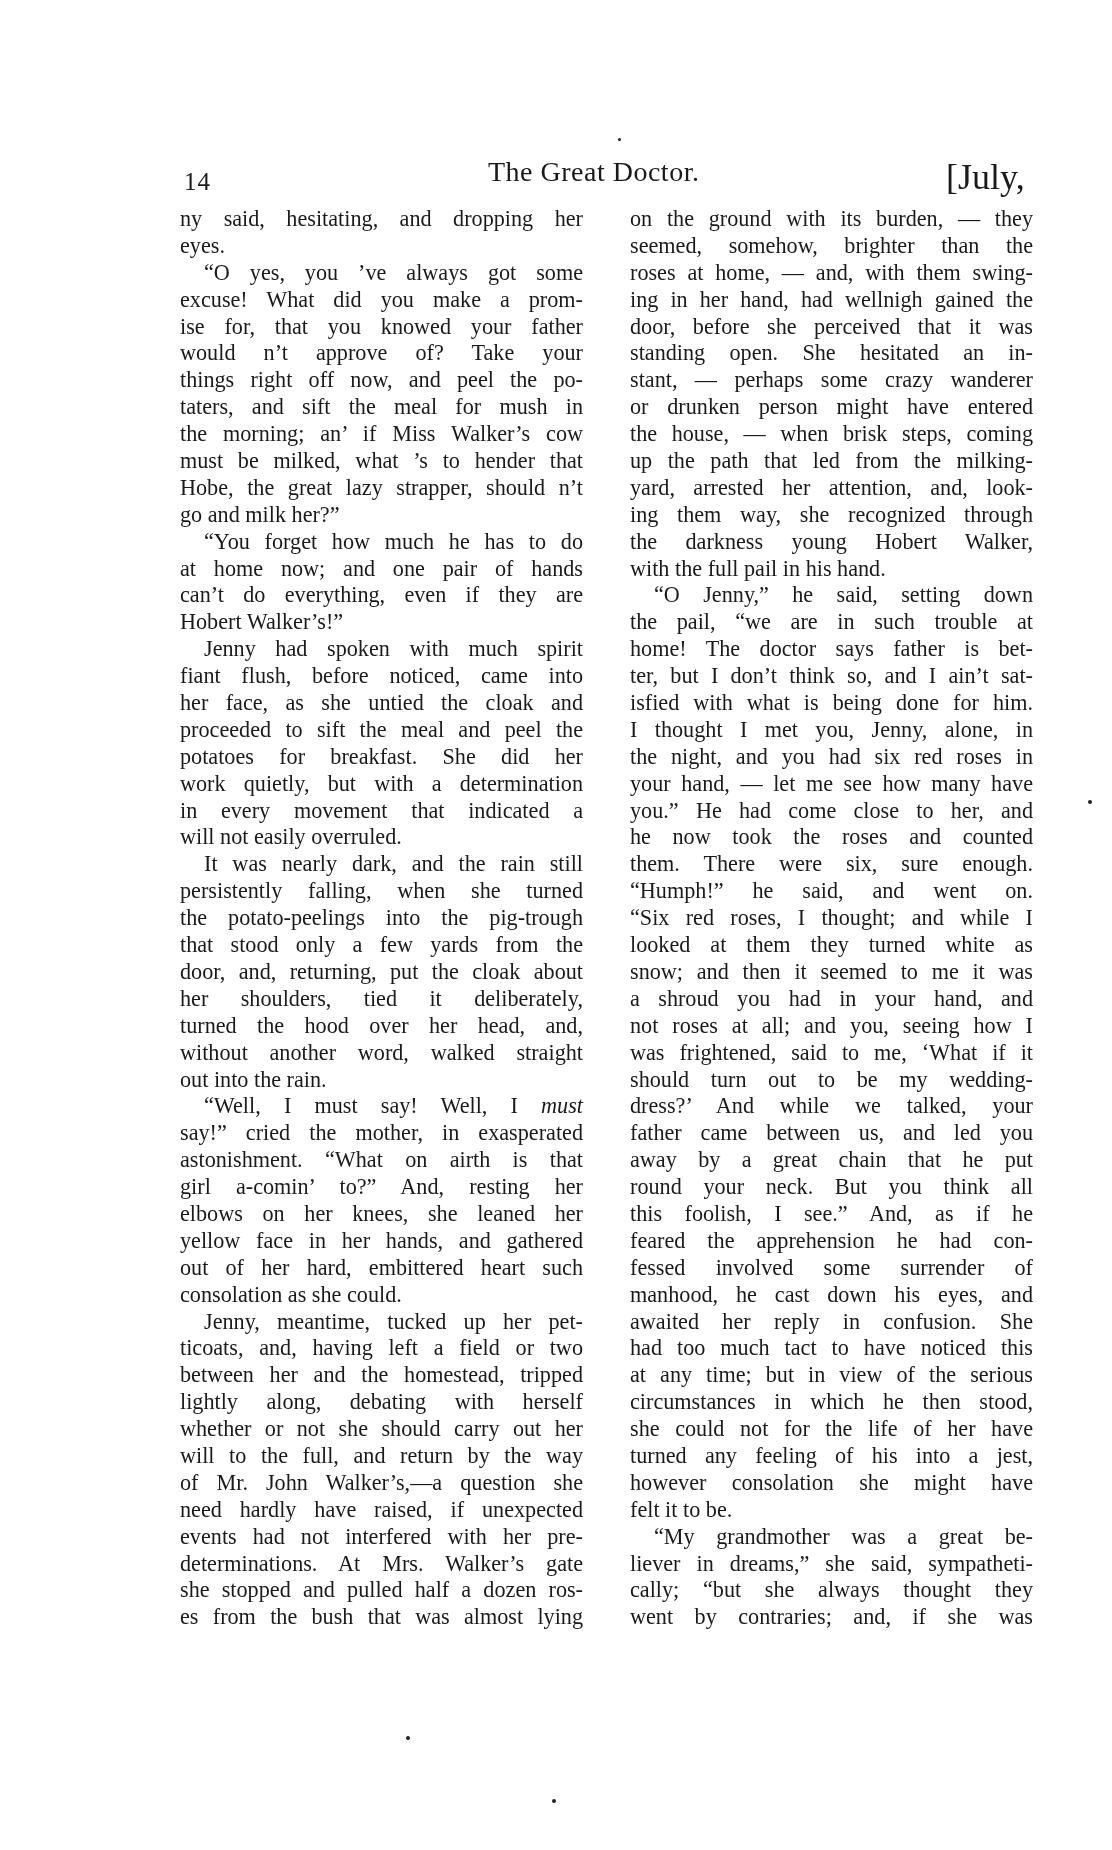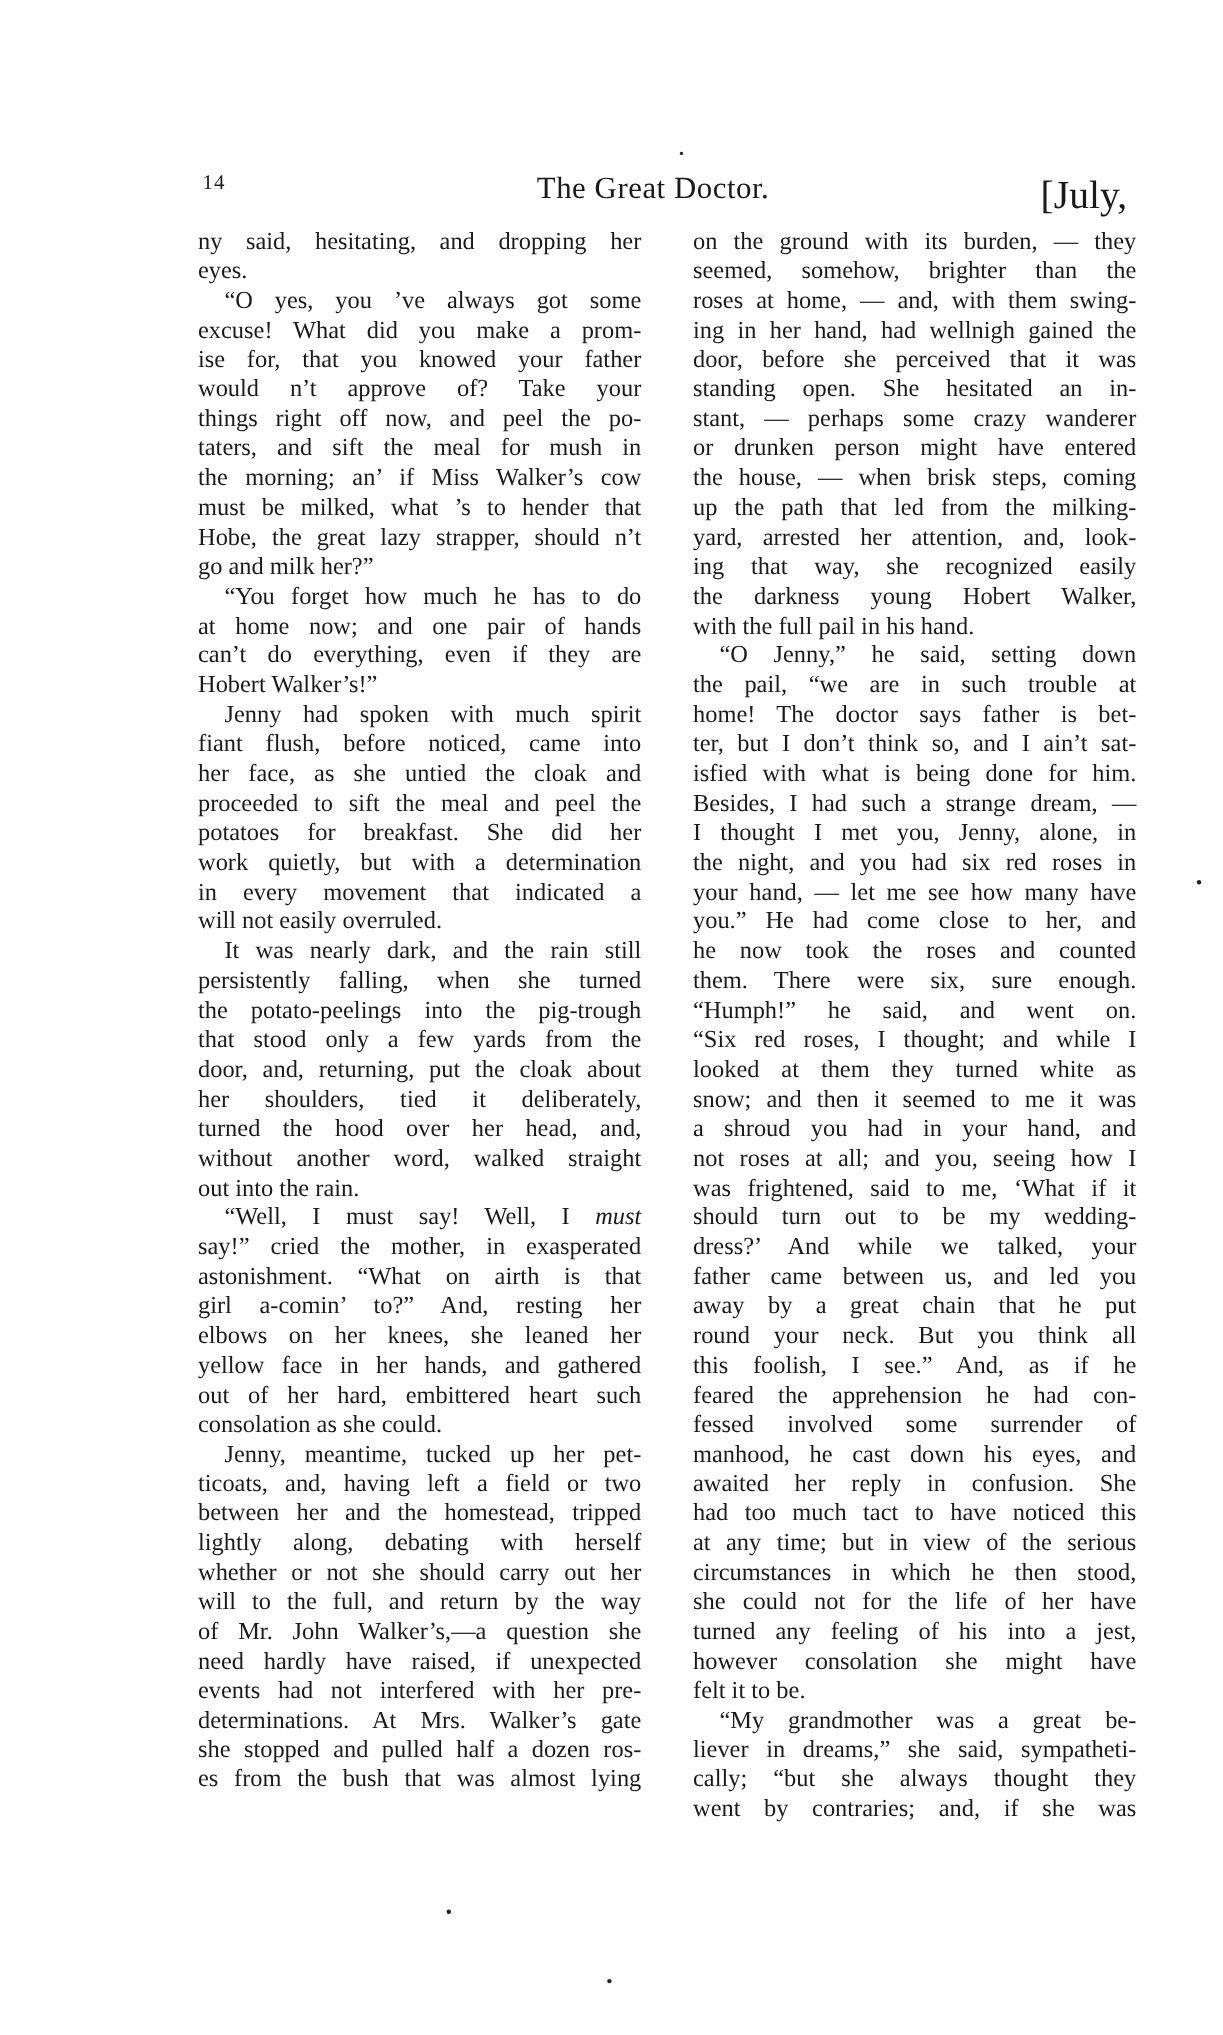--- a/index.html
+++ b/index.html
@@ -3,21 +3,21 @@
 <meta charset="utf-8">
 <style>
   html, body { margin: 0; padding: 0; background: #ffffff; }
   body {
     width: 1112px; height: 1850px; position: relative; overflow: hidden;
     font-family: "Liberation Serif", "DejaVu Serif", serif;
     color: #1a1a1a;
   }
   .page { position: absolute; left: 0; top: 0; width: 1112px; height: 1850px; }
   .running-head { position: absolute; top: 156px; left: 0; width: 1112px; height: 36px; }
-  .page-number { position: absolute; left: 184px; top: 0; font-size: 19px; letter-spacing: 1px; }
+  .page-number { position: absolute; left: 184px; top: 12px; font-size: 25px; letter-spacing: 1px; }
   .running-title { position: absolute; left: 488px; top: 0; font-size: 28px; letter-spacing: 0.5px; }
   .running-date { position: absolute; left: 946px; top: 0; font-size: 36px; }
   .column { position: absolute; top: 206px; width: 403px; }
   .col-left { left: 180px; }
   .col-right { left: 630px; }
   .line {
     display: block; height: 26.9px; line-height: 26.9px;
     font-size: 22.2px; white-space: nowrap;
     text-align: justify; text-align-last: justify;
     overflow: visible;
@@ -97,29 +97,28 @@
       <div class="line">seemed, somehow, brighter than the</div>
       <div class="line">roses at home, — and, with them swing-</div>
       <div class="line">ing in her hand, had wellnigh gained the</div>
       <div class="line">door, before she perceived that it was</div>
       <div class="line">standing open.  She hesitated an in-</div>
       <div class="line">stant, — perhaps some crazy wanderer</div>
       <div class="line">or drunken person might have entered</div>
       <div class="line">the house, — when brisk steps, coming</div>
       <div class="line">up the path that led from the milking-</div>
       <div class="line">yard, arrested her attention, and, look-</div>
-      <div class="line">ing that way, she recognized easily</div>
+      <div class="line">ing them way, she recognized through</div>
       <div class="line">the darkness young Hobert Walker,</div>
       <div class="line last">with the full pail in his hand.</div>
       <div class="line indent">“O Jenny,” he said, setting down</div>
       <div class="line">the pail, “we are in such trouble at</div>
       <div class="line">home!  The doctor says father is bet-</div>
       <div class="line">ter, but I don’t think so, and I ain’t sat-</div>
       <div class="line">isfied with what is being done for him.</div>
-      <div class="line">Besides, I had such a strange dream, —</div>
       <div class="line">I thought I met you, Jenny, alone, in</div>
       <div class="line">the night, and you had six red roses in</div>
       <div class="line">your hand, — let me see how many have</div>
       <div class="line">you.”  He had come close to her, and</div>
       <div class="line">he now took the roses and counted</div>
       <div class="line">them.  There were six, sure enough.</div>
       <div class="line">“Humph!” he said, and went on.</div>
       <div class="line">“Six red roses, I thought; and while I</div>
       <div class="line">looked at them they turned white as</div>
       <div class="line">snow; and then it seemed to me it was</div>

